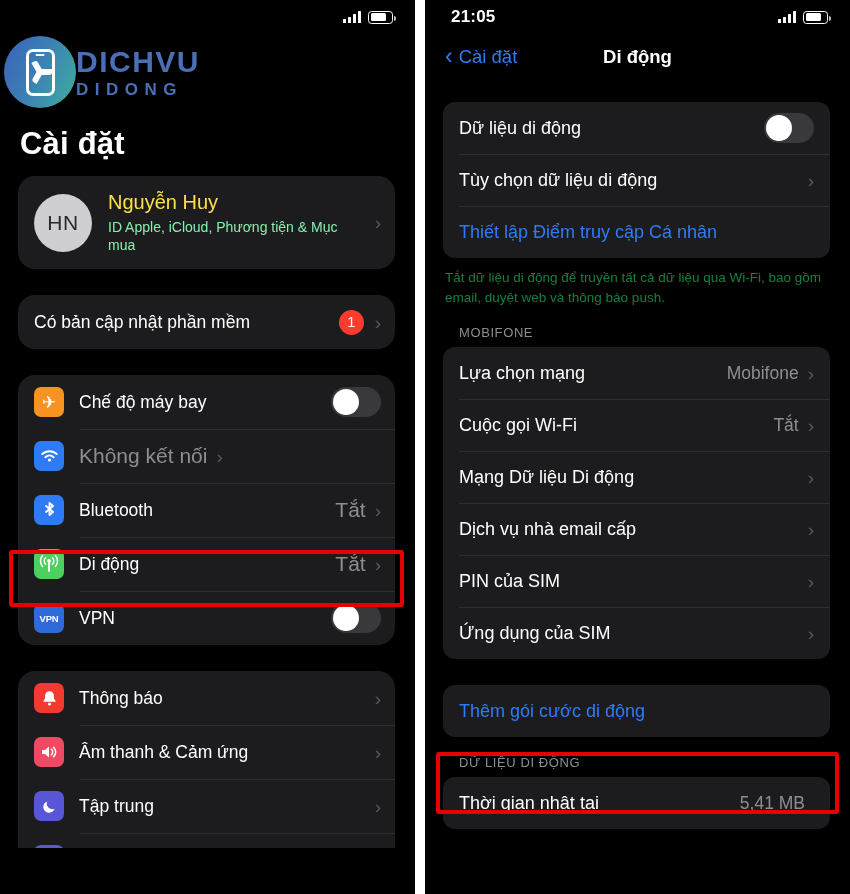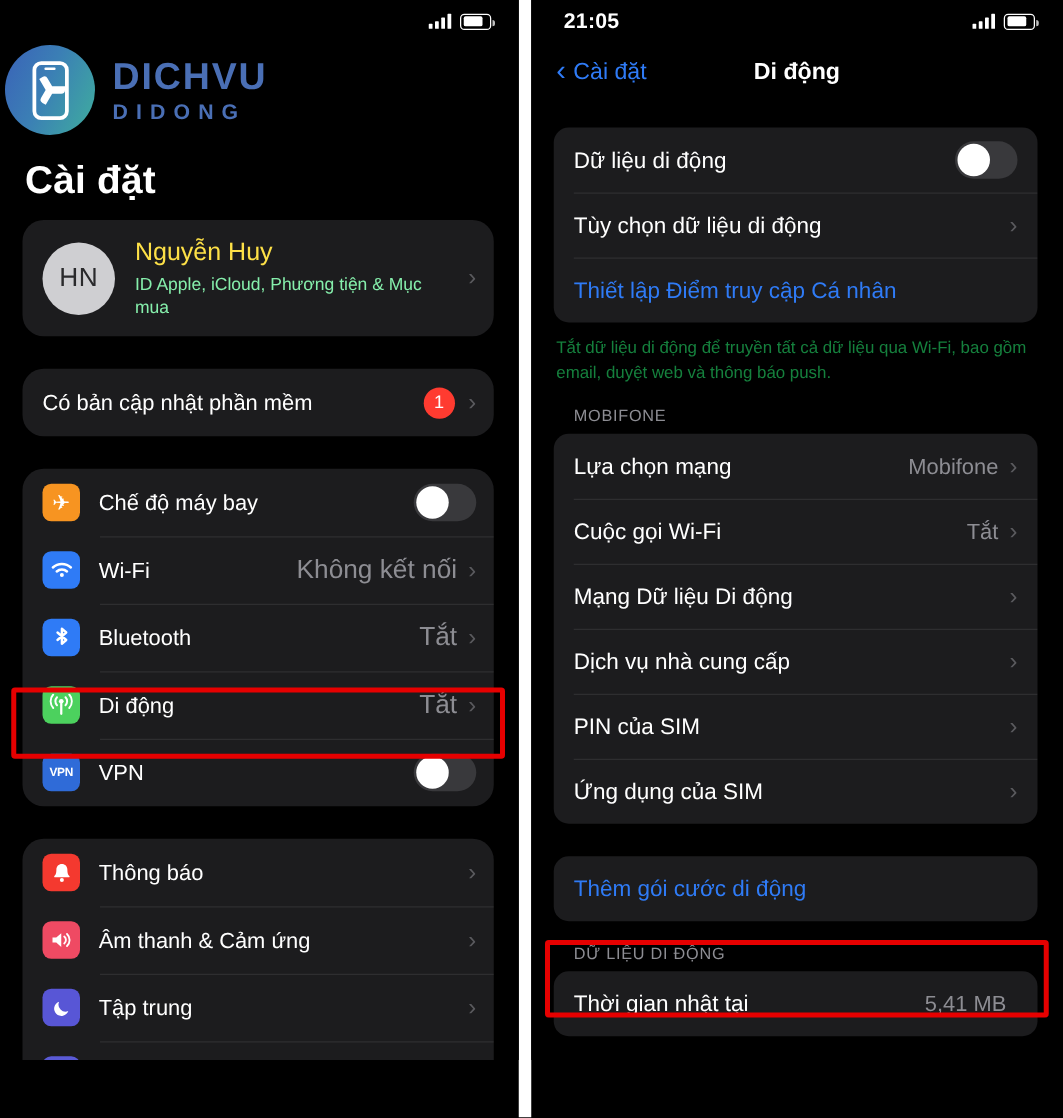--- a/index.html
+++ b/index.html
@@ -44,21 +44,21 @@
   .phone-glyph { width:29px; height:47px; border:3px solid #fff; border-radius:7px;
     display:flex; align-items:center; justify-content:center; position:relative; }
   .phone-glyph:before { content:""; position:absolute; top:2.5px; left:50%;
     transform:translateX(-50%); width:9px; height:2px; background:#fff; border-radius:2px; }
   .swirl { width:17px; height:17px; position:relative; }
   .swirl span { position:absolute; left:50%; top:50%; width:13px; height:6px;
     background:#fff; border-radius:6px 0 6px 6px; transform-origin:0 0; }
   .swirl span:nth-child(1){ transform:rotate(0deg) translate(-1px,-3px); }
   .swirl span:nth-child(2){ transform:rotate(120deg) translate(-1px,-3px); }
   .swirl span:nth-child(3){ transform:rotate(240deg) translate(-1px,-3px); }
-  .brand-text { margin-left:14px; line-height:1; }
+  .brand-text { line-height:1; }
   .brand-1 { font-size:30px; font-weight:700; color:#4a6fb5; letter-spacing:1.5px; }
   .brand-2 { font-size:17px; font-weight:600; color:#4a6fb5; letter-spacing:6.5px;
              margin-top:4px; }
 
   .page-title { font-size:31px; font-weight:700; color:#fff; padding:18px 0 14px 20px;
                 letter-spacing:.2px; }
 
   
   .card { background:#1c1c1e; border-radius:17px; margin:0 20px 0 18px; overflow:hidden; }
   .gap-lg { height:26px; } .gap-md { height:22px; }
@@ -203,21 +203,20 @@
           </div>
       </div>
       <div class="row ind">
         <div class="row-icon ic-wifi">
           <svg width="19" height="15" viewBox="0 0 19 15">
               <path d="M9.5 12.6a1.6 1.6 0 100-3.2 1.6 1.6 0 000 3.2z" fill="#fff"></path>
               <path d="M5.4 8.2a6 6 0 018.2 0" stroke="#fff" stroke-width="2" fill="none" stroke-linecap="round"></path>
               <path d="M2.3 5a10.5 10.5 0 0114.4 0" stroke="#fff" stroke-width="2" fill="none" stroke-linecap="round"></path>
             </svg>
         </div>
-        <div class="row-label">Wi-Fi</div>
         <div class="row-value">Không kết nối</div>
         <div class="chev">›</div>
       </div>
       <div class="row ind">
         <div class="row-icon ic-bt">
           <svg width="13" height="19" viewBox="0 0 13 19">
               <path d="M3 5l7 6-3.5 3V2l3.5 3-7 6" stroke="#fff" stroke-width="1.9" fill="none" stroke-linejoin="round" stroke-linecap="round"></path>
             </svg>
         </div>
         <div class="row-label">Bluetooth</div>
@@ -355,21 +354,21 @@
       <div class="rrow">
         <div class="row-label">Cuộc gọi Wi-Fi</div>
         <div class="row-value">Tắt</div>
         <div class="chev">›</div>
       </div>
       <div class="rrow">
         <div class="row-label">Mạng Dữ liệu Di động</div>
         <div class="chev">›</div>
       </div>
       <div class="rrow">
-        <div class="row-label">Dịch vụ nhà cung cấp</div>
+        <div class="row-label">Dịch vụ nhà email cấp</div>
         <div class="chev">›</div>
       </div>
       <div class="rrow">
         <div class="row-label">PIN của SIM</div>
         <div class="chev">›</div>
       </div>
       <div class="rrow">
         <div class="row-label">Ứng dụng của SIM</div>
         <div class="chev">›</div>
       </div>

